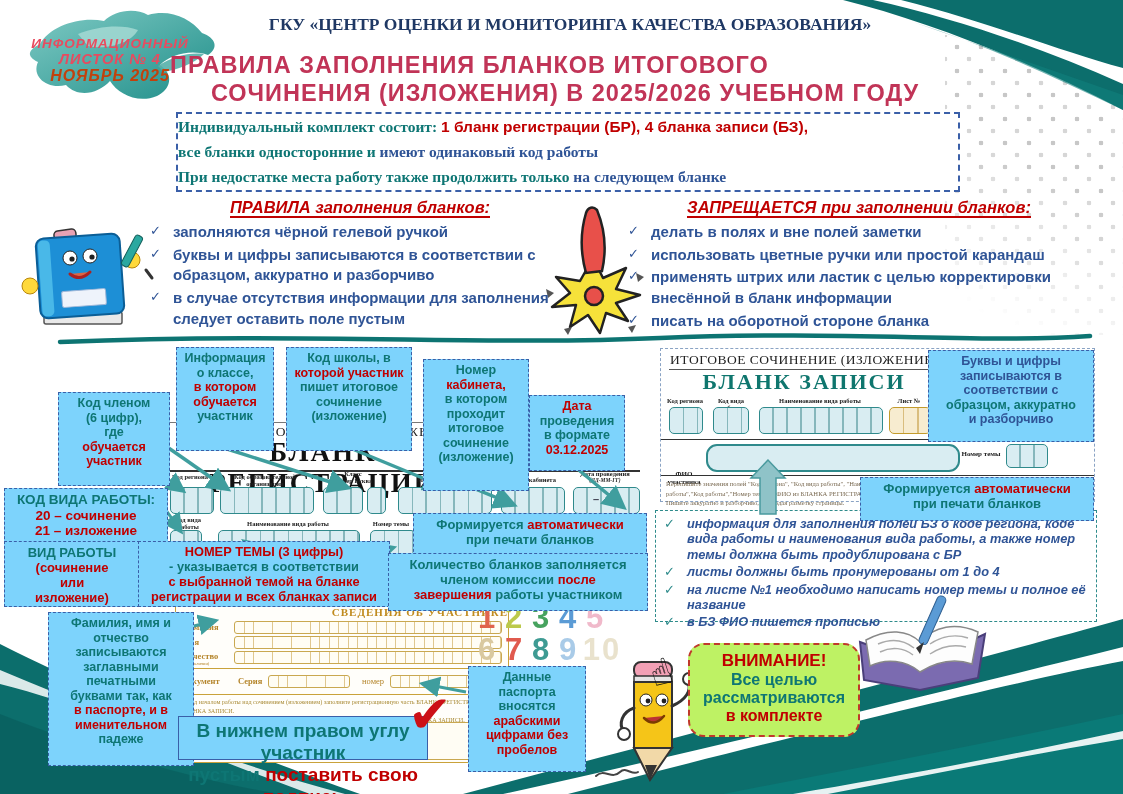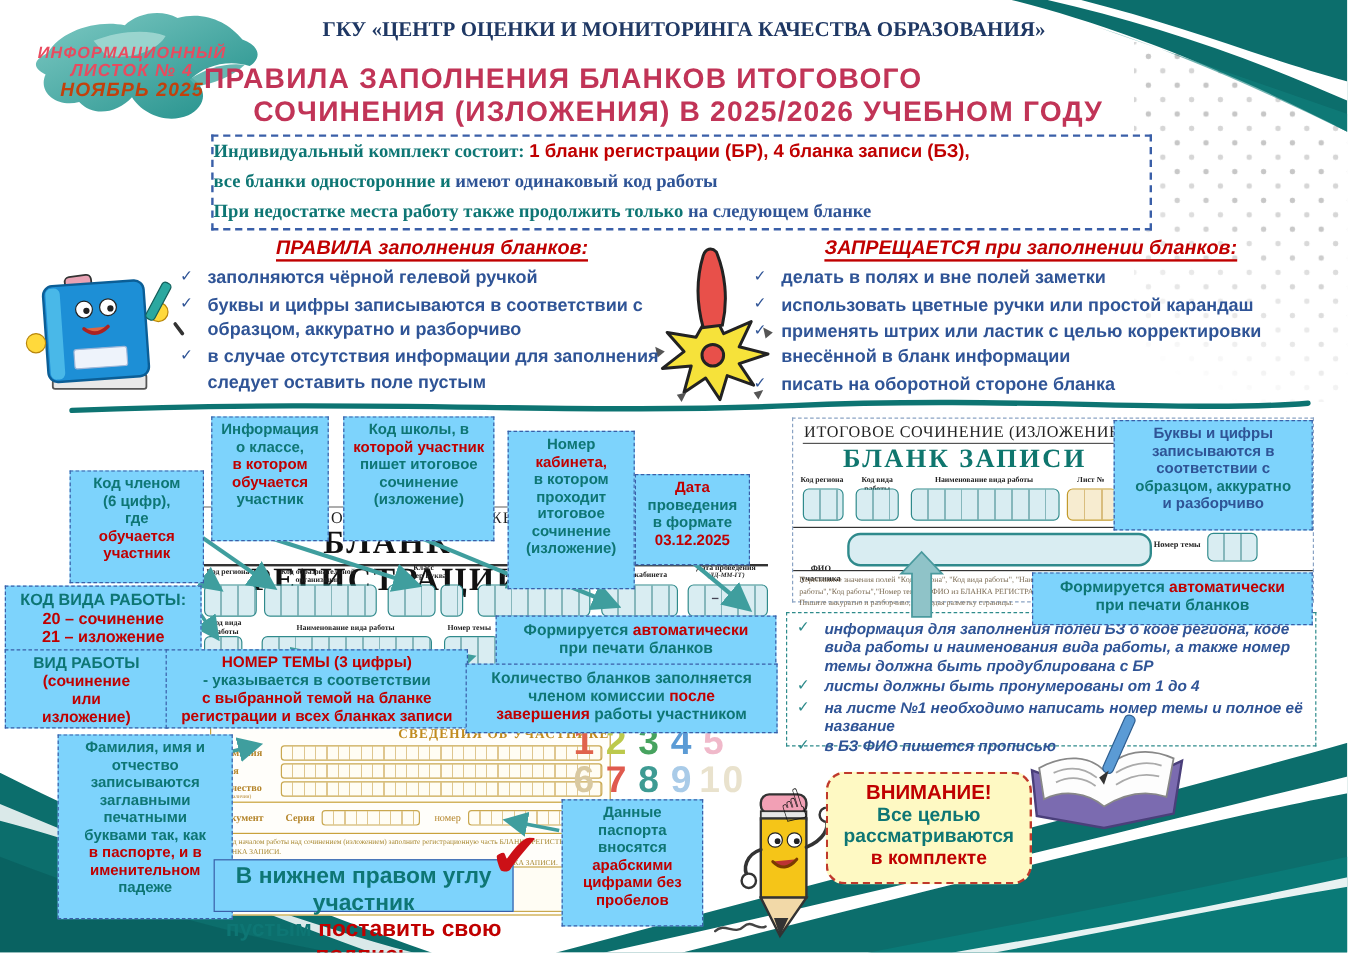--- a/index.html
+++ b/index.html
@@ -409,21 +409,21 @@
       <circle cx="76" cy="53" r="2.4" fill="#222"></circle>
     <path d="M56,70 Q66,80 76,68" stroke="#7a3b00" stroke-width="2.5" fill="#b33" stroke-linecap="round"></path>
     <path d="M46,60 C34,64 30,76 36,84" stroke="#333" stroke-width="3" fill="none" stroke-linecap="round"></path>
     <circle cx="36" cy="86" r="6" fill="#fff" stroke="#333" stroke-width="2"></circle>
     <path d="M84,58 C98,52 104,42 100,34" stroke="#333" stroke-width="3" fill="none" stroke-linecap="round"></path>
     <circle cx="101" cy="31" r="6" fill="#fff" stroke="#333" stroke-width="2"></circle>
     <path d="M8,128 C16,120 24,132 32,124 C38,118 44,128 50,124" stroke="#444" stroke-width="2" fill="none" stroke-linecap="round"></path>
   </svg>
 
   <div class="abs" style="left:650px;top:652px;z-index:6;font-family:'DejaVu Sans',sans-serif;font-size:36px;color:#111;transform:rotate(-18deg);">☝</div>
-  <div class="abs" style="left:688px;top:643px;width:172px;height:94px;border:2.5px dashed #c0392b;border-radius:16px;background:#fef9c3;
+  <div class="abs" style="left:688px;top:643px;width:172px;height:94px;border:2.5px dashed #c0392b;border-radius:16px;background:#bef264;
               text-align:center;font-weight:bold;z-index:6;padding-top:6px;box-sizing:border-box;">
     <div class="r" style="font-size:17px;">ВНИМАНИЕ!</div>
     <div class="t" style="font-size:16px;">Все целью</div>
     <div class="t" style="font-size:16px;">рассматриваются</div>
     <div class="r" style="font-size:16px;">в комплекте</div>
   </div>
   <svg class="abs" style="left:850px;top:592px;z-index:6" width="145" height="100" viewBox="0 0 145 100">
     <polygon points="10,50 70,72 135,42 128,86 70,98 14,88" fill="#7b6bb0" stroke="#4a3f7a" stroke-width="2"></polygon>
     <path d="M16,48 C38,36 58,38 70,50 C84,34 106,30 128,40 L122,72 C104,66 86,70 70,80 C56,68 36,66 20,74 Z" fill="#fdfdfd" stroke="#888" stroke-width="1.5"></path>
     <path d="M28,52 C42,46 54,48 64,56 M30,60 C42,54 54,56 63,63 M80,52 C92,44 106,42 118,46 M80,62 C92,54 104,52 116,55" stroke="#aaa" stroke-width="1.5" fill="none"></path>

